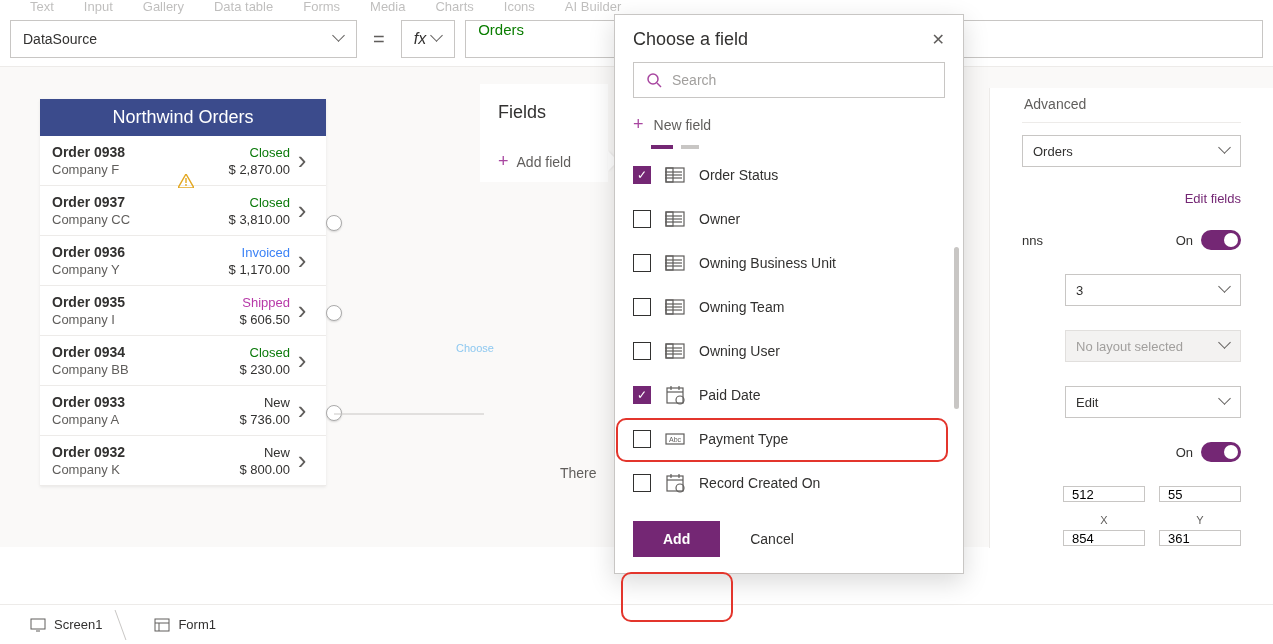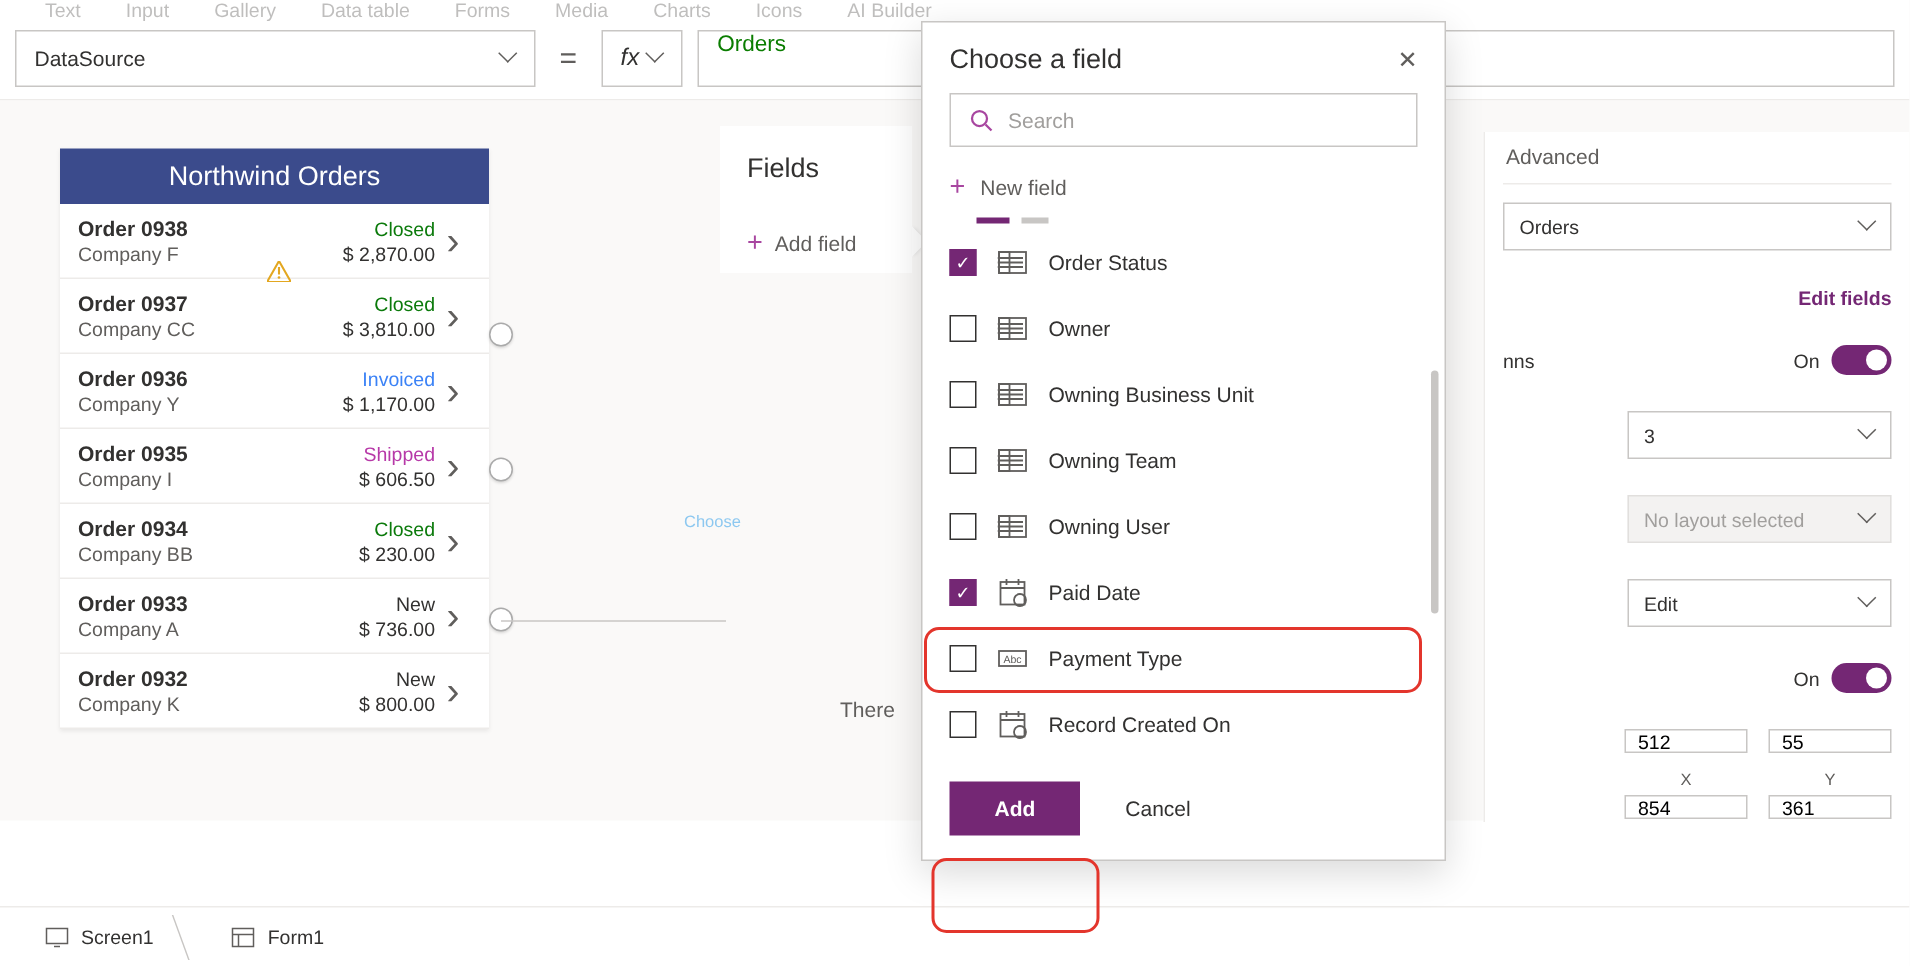--- a/index.html
+++ b/index.html
@@ -74,27 +74,27 @@
 .hl-paid { left: 616px; top: 418px; width: 332px; height: 44px; z-index:35;}
 .hl-add { left: 621px; top: 572px; width: 112px; height: 50px; z-index:35;}
 
 .chooser-foot { display: flex; gap: 30px; padding: 16px 18px; align-items: center; }
 .btn-primary { background: #742774; color: #fff; border: none; padding: 10px 30px; font-weight: 600; font-size: 14px; cursor: pointer; }
 .btn-cancel { background: none; border: none; color: #323130; font-size: 14px; cursor: pointer; }
 
 .field-scroll { position:absolute; right:4px; top:232px; width:5px; height:162px; background:#c8c6c4; border-radius:3px;}
 
 
-.props-panel { position: absolute; right: 0; top: 88px; width: 284px; background: #fff; padding: 0 12px; border-left:1px solid #edebe9; height:460px;}
+.props-panel { position: absolute; right: 0; top: 88px; width: 284px; background: #fff; padding: 0 32px; border-left:1px solid #edebe9; height:460px;}
 .props-tabs { display: flex; gap: 24px; border-bottom: 1px solid #edebe9; padding: 0 2px;}
 .props-tabs .tab { padding: 8px 0 10px; color: #605e5c; cursor:pointer;}
 .prop-row { display: flex; justify-content: space-between; align-items: center; padding: 12px 0; font-size: 13px;}
 .prop-select-sm { width: 176px; height: 32px; border: 1px solid #c8c6c4; display: flex; align-items: center; justify-content: space-between; padding: 0 10px; background: #fff; font-size:13px;}
 .prop-select-sm.disabled { background:#f3f2f1; color:#a19f9d; border-color:#e1dfdd;}
-.edit-fields-link { color: #742774; font-size: 13px; text-align:right; width:100%;font-weight:bold;}
+.edit-fields-link { color: #742774; font-size: 13px; text-align:right; width:100%;}
 .toggle { width: 40px; height: 20px; border-radius: 10px; background: #742774; position: relative; }
 .toggle::after { content:""; position: absolute; right: 3px; top: 3px; width: 14px; height: 14px; background: #fff; border-radius: 50%; }
 .toggle-row { display:flex; align-items:center; gap:8px; justify-content:flex-end; flex:1;}
 .toggle-label { font-size:13px;}
 .pos-inputs { display:flex; gap:14px;}
 .pos-inputs .pi { width: 82px; height: 16px; border:1px solid #c8c6c4; padding:0 8px; font-size:13px;}
 .pos-labels { display:flex; gap:14px; justify-content:flex-end;}
 .pos-labels span { width:82px; text-align:center; font-size:11px; color:#605e5c;}
 
 

